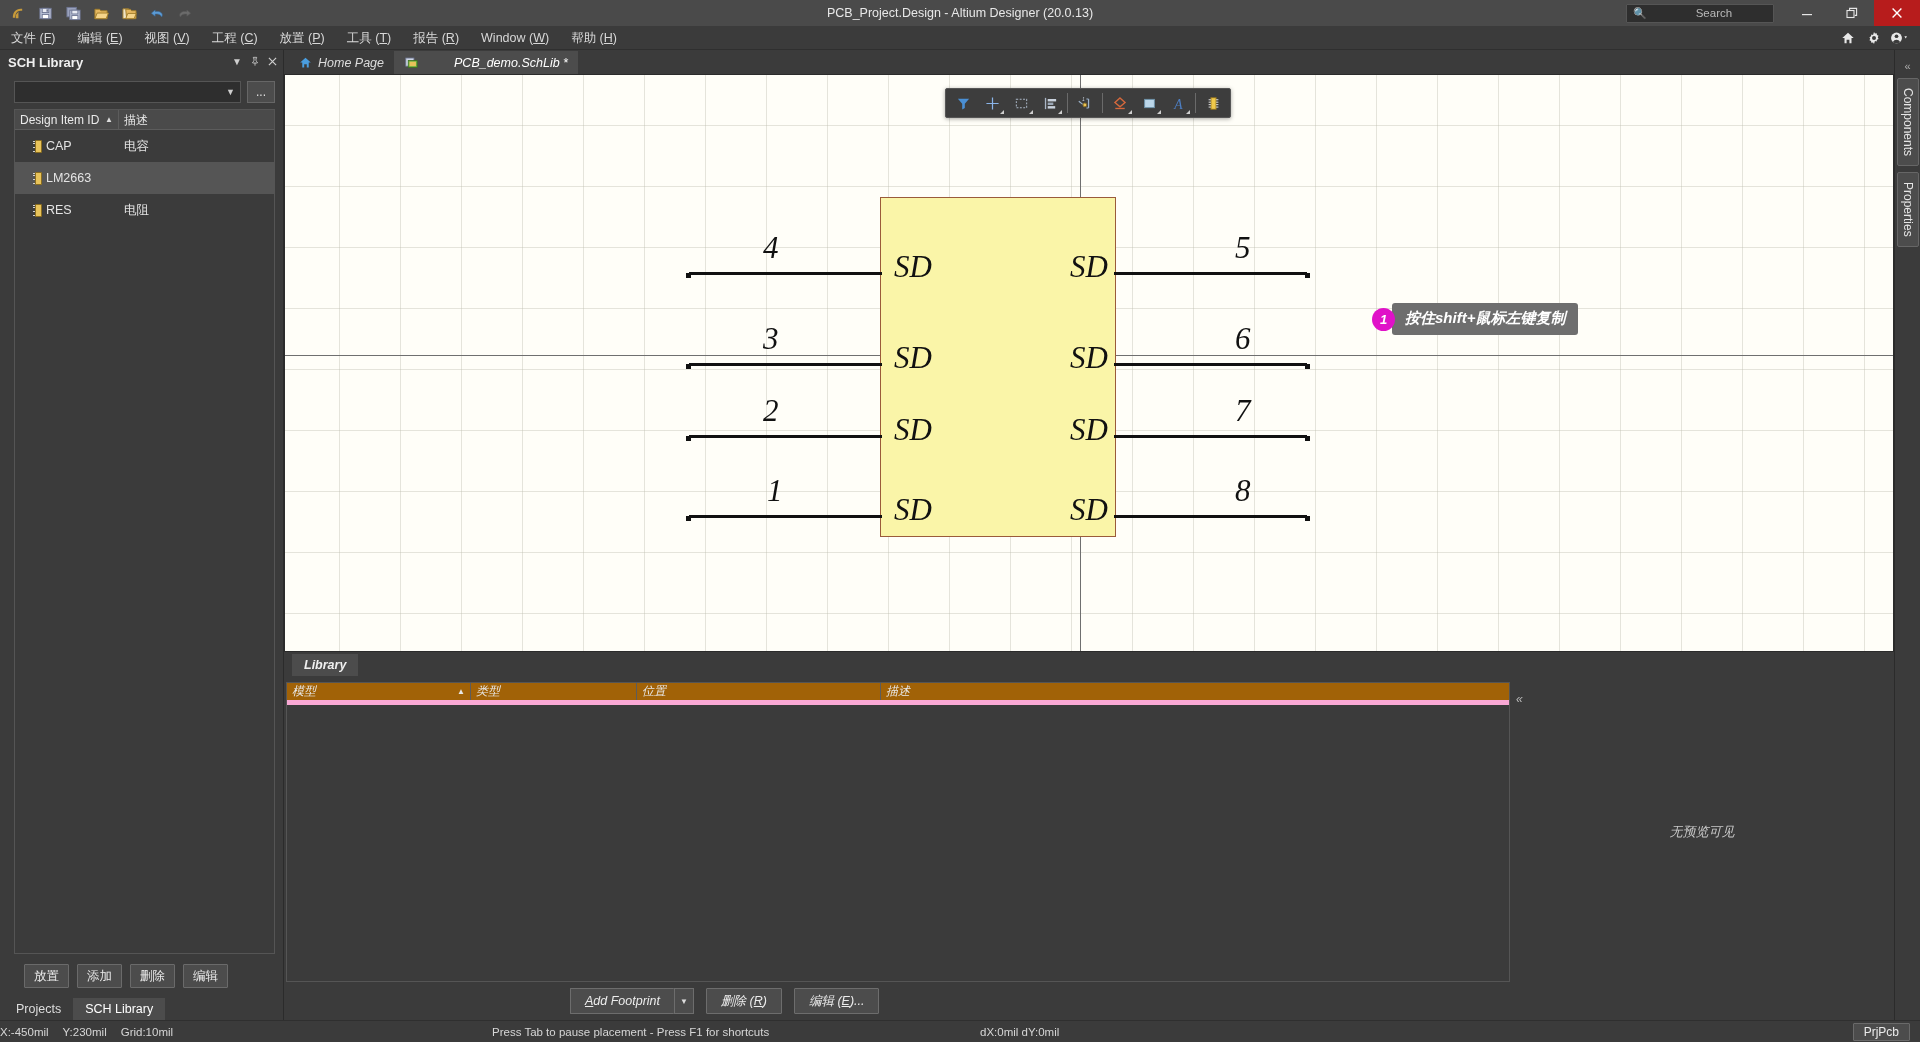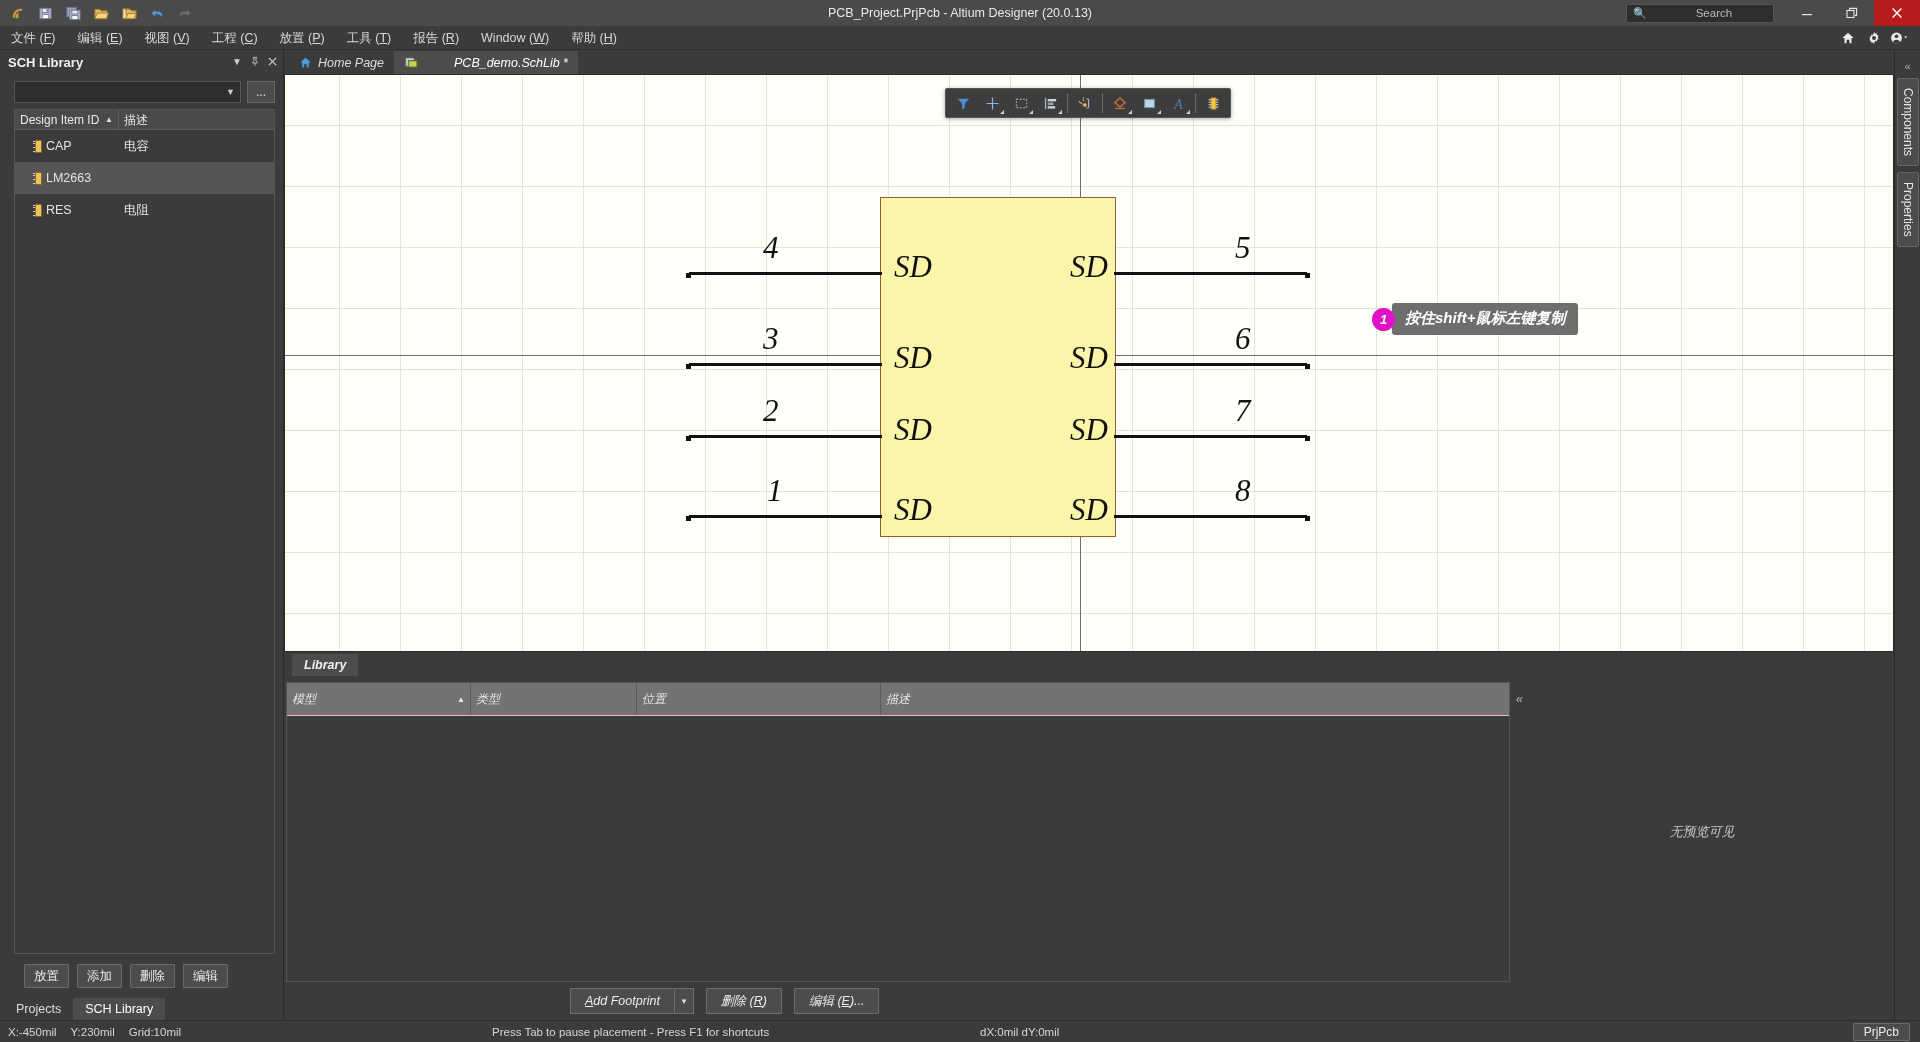--- a/index.html
+++ b/index.html
@@ -211,21 +211,21 @@
   .etab {
     height: 22px; line-height: 22px; padding: 0 12px; font-size: 12.5px; font-weight: bold;
     color: #f0f0f0;
   }
   .etab.active { background: #4c4c4c; }
   .modelwrap { flex: 0 0 306px; display: flex; min-height: 0; background: #3b3b3b; padding: 6px 0 0 0; }
   .modeltable {
     width: 1224px; flex: 0 0 1224px; margin-left: 2px; border: 1px solid #555;
     background: #3b3b3b; display: flex; flex-direction: column; min-height: 0;
   }
-  .mt-head { display: flex; height: 33px; background: #737373; border-bottom: 1px solid #f9a8d4; }
+  .mt-head { display: flex; height: 22px; background: #a16207; border-bottom: 5px solid #f9a8d4; }
   .mt-head .mth {
     font-size: 12px; color: #e8e8e8; line-height: 19px; padding: 0 5px;
     border-right: 1px solid #5c5c5c; display: flex; align-items: center;
   }
   .mth.m1 { width: 184px; flex: 0 0 184px; }
   .mth.m2 { width: 166px; flex: 0 0 166px; }
   .mth.m3 { width: 244px; flex: 0 0 244px; }
   .mth.m4 { flex: 1 1 auto; border-right: 0; }
   .mth .sortarrow { margin-left: auto; font-size: 8px; }
   .mt-body { flex: 1 1 auto; background: #3b3b3b; }
@@ -262,21 +262,21 @@
     writing-mode: vertical-rl; background: #4c4c4c; border: 1px solid #666;
     color: #e6e6e6; font-size: 12px; padding: 9px 3px; border-radius: 2px;
   }
   .dock-collapse { color: #aeaeae; font-size: 11px; margin-top: 2px; }
 
   
   .statusbar {
     height: 22px; flex: 0 0 22px; background: #3b3b3b; border-top: 1px solid #2f2f2f;
     display: flex; align-items: center; font-size: 11.5px; color: #d6d6d6; position: relative;
   }
-  .sb-coords { padding-left: 8px; display: flex; gap: 14px; align-items: center; }
+  .sb-coords { display: flex; gap: 14px; align-items: center; }
   .sb-hint { position: absolute; left: 492px; }
   .sb-delta { position: absolute; left: 980px; }
   .sb-panels {
     margin-left: auto; margin-right: 10px; background: #4c4c4c; border: 1px solid #6a6a6a;
     padding: 1px 10px; font-size: 12px; color: #eaeaea; border-radius: 1px;
   }
 </style>
 </head>
 <body>
 
@@ -323,21 +323,21 @@
             <path d="M6 4.2 L2 7.6 L6 11 V8.6 c3.6 -0.5 5.8 0.6 7 3.1 C15 8 12.2 5.1 6 5.9 Z" fill="#5b9bd5" stroke="#3a6a99" stroke-width=".6"></path>
           </svg>
       </div>
       <div class="qicon" title="Redo">
         <svg width="16" height="15" viewBox="0 0 16 16">
             <path d="M10 4.2 L14 7.6 L10 11 V8.6 c-3.6 -0.5 -5.8 0.6 -7 3.1 C1 8 3.8 5.1 10 5.9 Z" fill="#6b6b6b" stroke="#5a5a5a" stroke-width=".6"></path>
           </svg>
       </div>
     </div>
 
-    <div class="title-text">PCB_Project.PrjPcb - Altium Designer (20.0.13)</div>
+    <div class="title-text">PCB_Project.Design - Altium Designer (20.0.13)</div>
 
     <div class="tb-right">
       <div class="searchbox">
         <span class="sglyph">🔍</span>
         <input type="text" placeholder="Search" style="">
       </div>
       <div class="winbtn">
         <svg width="12" height="12" viewBox="0 0 12 12">
             <rect x="1" y="7" width="10" height="1.2" fill="#e6e6e6"></rect>
           </svg>

